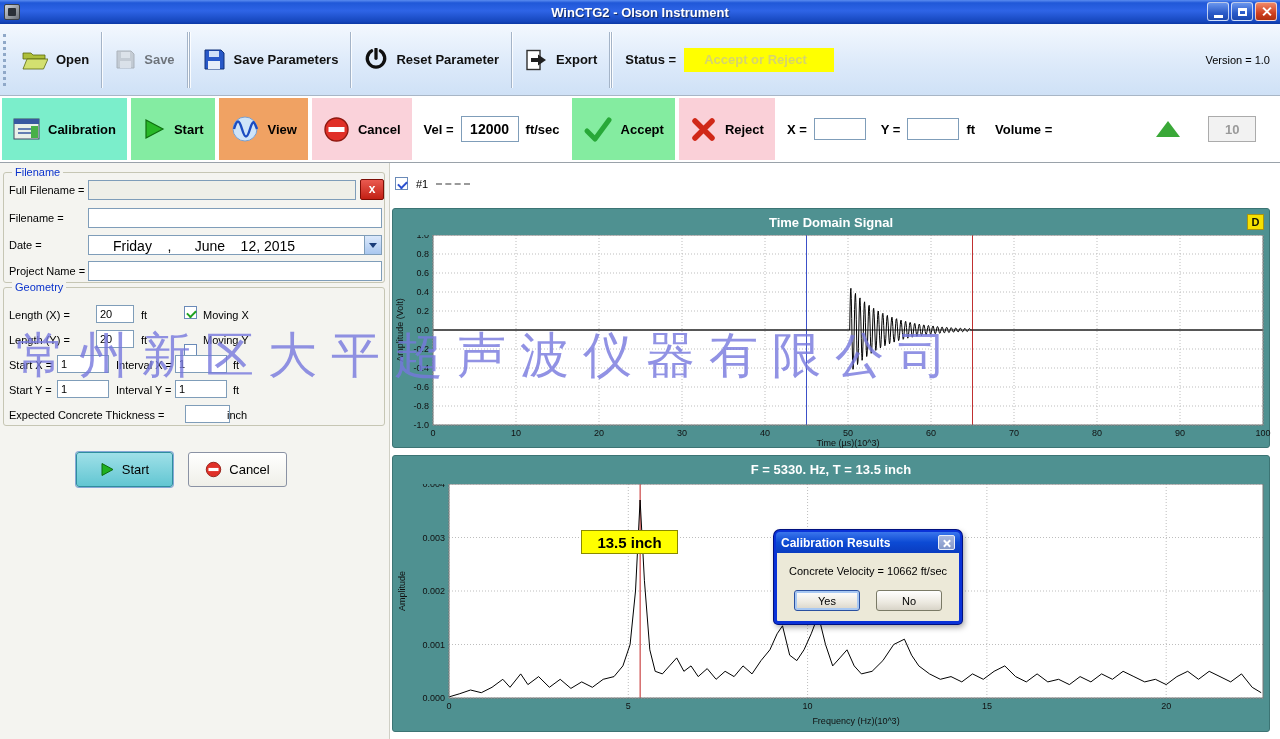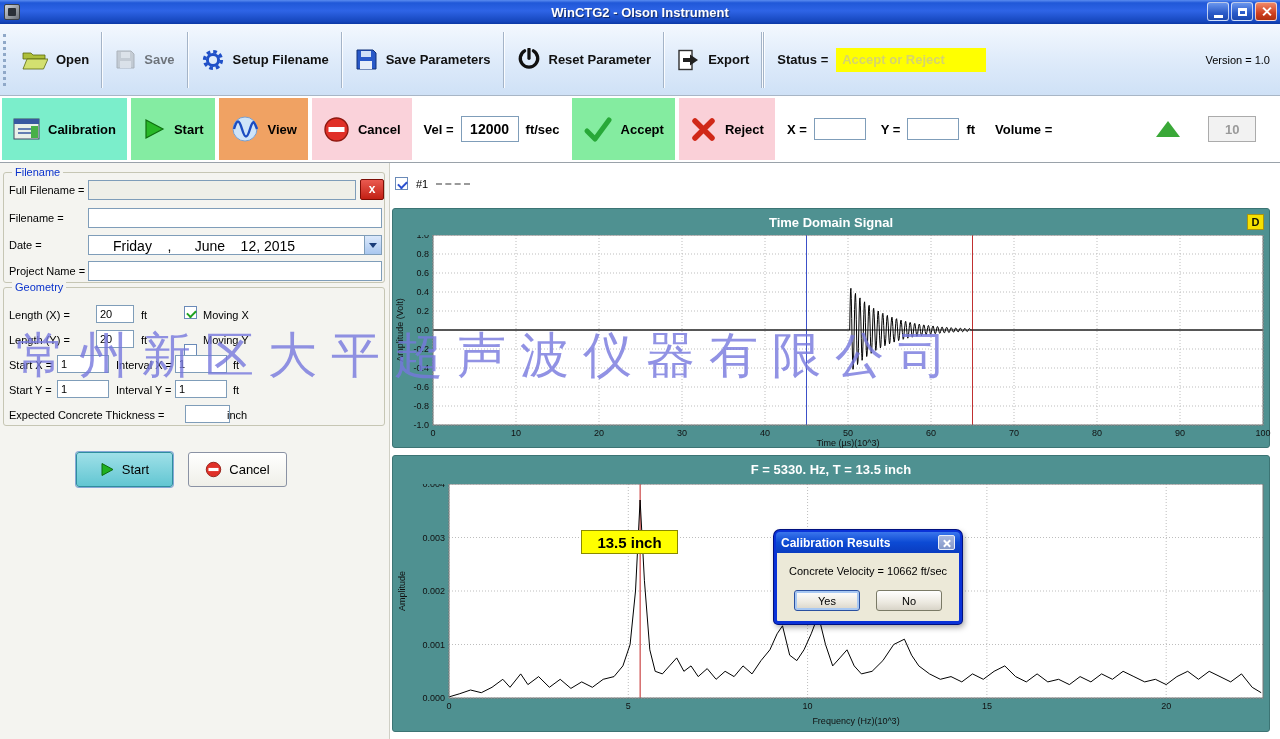--- a/index.html
+++ b/index.html
@@ -24,21 +24,21 @@
 .glyph-x::before,.glyph-x::after{content:"";position:absolute;left:5px;top:0;width:2px;height:11px;background:#fff}
 .glyph-x::before{transform:rotate(45deg)}.glyph-x::after{transform:rotate(-45deg)}
 
 
 .toolbar1{position:absolute;left:0;top:24px;width:1280px;height:72px;
  background:linear-gradient(180deg,#f3f8fe 0%,#ddeafa 55%,#cfe1f6 100%);
  border-bottom:1px solid #a8b6c6;display:flex;align-items:center}
 .grip{width:5px;height:52px;border-left:3px dotted #8fa8c8;margin:0 2px 0 3px}
 .tb-item{display:flex;align-items:center;gap:8px;padding:0 12px;height:100%;font-size:13px;font-weight:700;color:#101010;white-space:nowrap}
 .tb-sep{width:2px;height:56px;border-left:1px solid #a4b4c8;border-right:1px solid rgba(255,255,255,.85)}
-.status-box{width:150px;height:24px;background:#ffff00;color:#d6d46e;font-weight:700;font-size:13px;display:flex;align-items:center;padding:0 6px;white-space:nowrap;overflow:hidden}
+.status-box{width:150px;height:24px;background:#ffff00;color:#d6d46e;font-weight:700;font-size:13px;display:flex;align-items:center;padding:0 20px;white-space:nowrap;overflow:hidden}
 .version{margin-left:auto;font-size:11px;font-weight:400;padding:0 10px;white-space:nowrap}
 .dim{opacity:.55}
 
 
 .toolbar2{position:absolute;left:0;top:96px;width:1280px;height:67px;background:#fff;border-bottom:1px solid #9aa2aa;display:flex;align-items:center}
 .tb2-block{height:62px;display:flex;align-items:center;gap:8px;padding:0 11px;font-size:13px;font-weight:700;margin:0 2px;white-space:nowrap}
 .bg-cal{background:#7beecb}
 .bg-start{background:#84eca2}
 .bg-view{background:#f0a263}
 .bg-cancel{background:#fad2da}
@@ -127,27 +127,20 @@
   <div class="tb-item dim">
     <svg width="21" height="21" viewBox="0 0 21 21">
       <path d="M2 2h14l3 3v14H2z" fill="#aeb2b6" stroke="#808488"></path>
       <rect x="6" y="3" width="9" height="6" fill="#d8dadc"></rect>
       <rect x="5" y="12" width="11" height="7" fill="#d8dadc"></rect>
     </svg>
     <span>Save</span>
   </div>
   <div class="tb-sep"></div>
 
-  <div class="tb-item">
-    <svg width="24" height="24" viewBox="0 0 24 24">
-      <circle cx="12" cy="12" r="8.4" fill="none" stroke="#2050c8" stroke-width="3.4" stroke-dasharray="3.66 2.93"></circle>
-      <circle cx="12" cy="12" r="5.6" fill="none" stroke="#2050c8" stroke-width="3"></circle>
-    </svg>
-    <span>Setup Filename</span>
-  </div>
   <div class="tb-sep"></div>
 
   <div class="tb-item">
     <svg width="23" height="23" viewBox="0 0 23 23">
       <path d="M2 2h16l3 3v16H2z" fill="#2858c8" stroke="#103078"></path>
       <rect x="6" y="3" width="10" height="6" fill="#cfe0f8"></rect>
       <rect x="5" y="13" width="12" height="8" fill="#e8eef8"></rect>
     </svg>
     <span>Save Parameters</span>
   </div>

